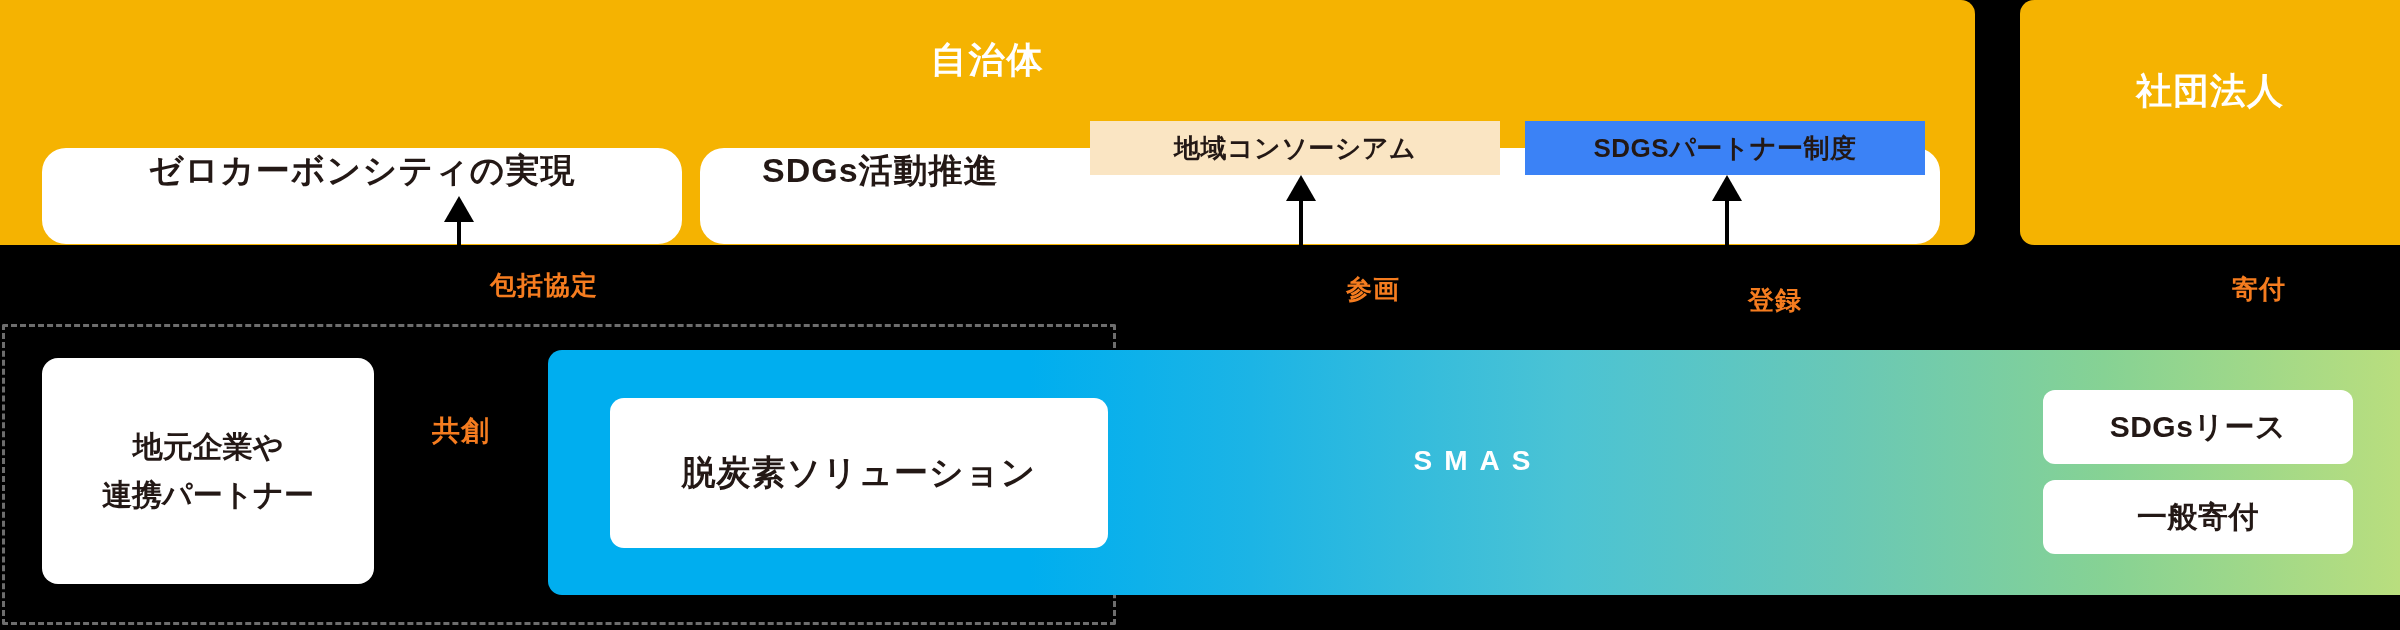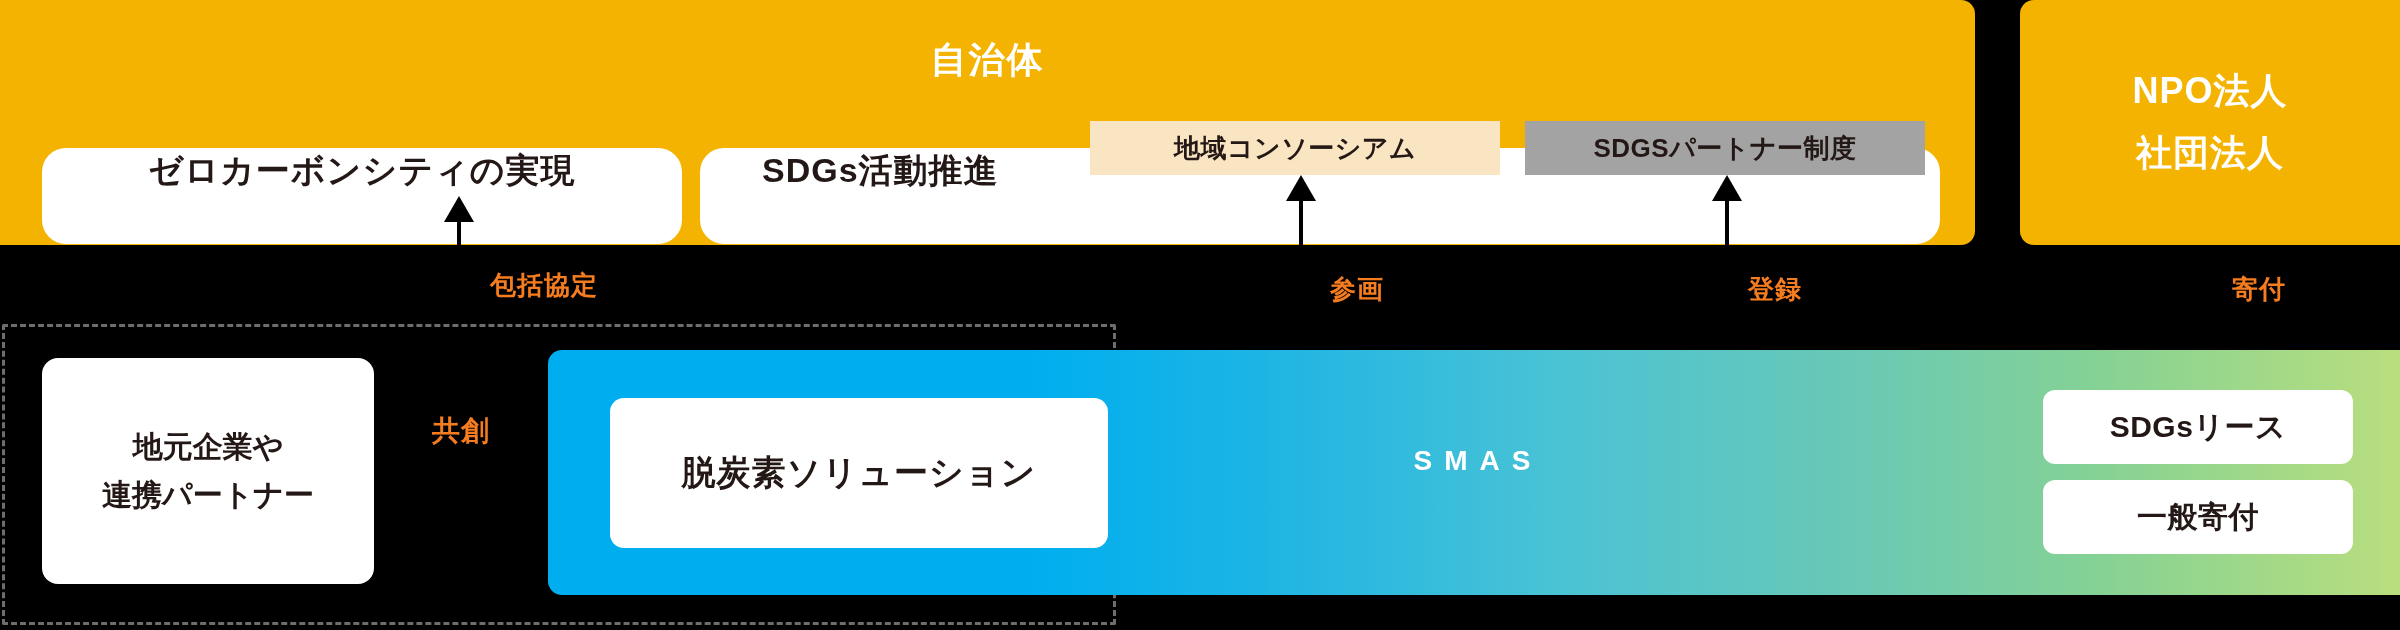--- a/index.html
+++ b/index.html
@@ -182,48 +182,47 @@
     </div>
 
     <div id="card-sdgs" class="white-card">
       <span id="sdgs-label" class="card-text">SDGs活動推進</span>
     </div>
 
     <div id="chip-consortium" class="beige-chip" style="background: rgb(250, 229, 195);">
       <span class="chip-text">地域コンソーシアム</span>
     </div>
 
-    <div id="chip-partner" class="beige-chip" style="background: #a3a3a3;">
+    <div id="chip-partner" class="beige-chip" style="background: #3b82f6;">
       <span class="chip-text">SDGSパートナー制度</span>
     </div>
   </div>
 
   <div id="npo-panel" class="yellow-panel" style="background: rgb(245, 179, 1);">
     <div id="npo-lines">
-      <div>NPO法人</div>
       <div>社団法人</div>
     </div>
   </div>
 
   <div id="arrow-houkatsu" class="arrow-up">
     <div class="head"></div>
     <div class="shaft"></div>
   </div>
   <div id="arrow-sankaku" class="arrow-up">
     <div class="head"></div>
     <div class="shaft"></div>
   </div>
   <div id="arrow-touroku" class="arrow-up">
     <div class="head"></div>
     <div class="shaft"></div>
   </div>
 
   <div id="lbl-houkatsu" class="orange-label" style="color: rgb(245, 124, 31);">包括協定</div>
-  <div id="lbl-sankaku" class="orange-label" style="color: rgb(245, 124, 31);">参画</div>
-  <div id="lbl-touroku" class="orange-label" style="color: rgb(245, 124, 31);">登録</div>
+  <div id="lbl-sankaku" class="orange-label" style="color: rgb(245, 124, 31); margin-left: 16px;">参画</div>
+  <div id="lbl-touroku" class="orange-label" style="color: rgb(245, 124, 31); margin-top: 11px;">登録</div>
   <div id="lbl-kifu" class="orange-label" style="color: rgb(245, 124, 31);">寄付</div>
 
   <div id="dashed-region" style="border-color: rgb(109, 109, 109);"></div>
 
   <div id="lbl-kyoso" class="orange-label" style="color: rgb(245, 124, 31); margin-left: 12px;">共創</div>
 
   <div id="card-local">
     <div class="line">地元企業や</div>
     <div class="line">連携パートナー</div>
   </div>

